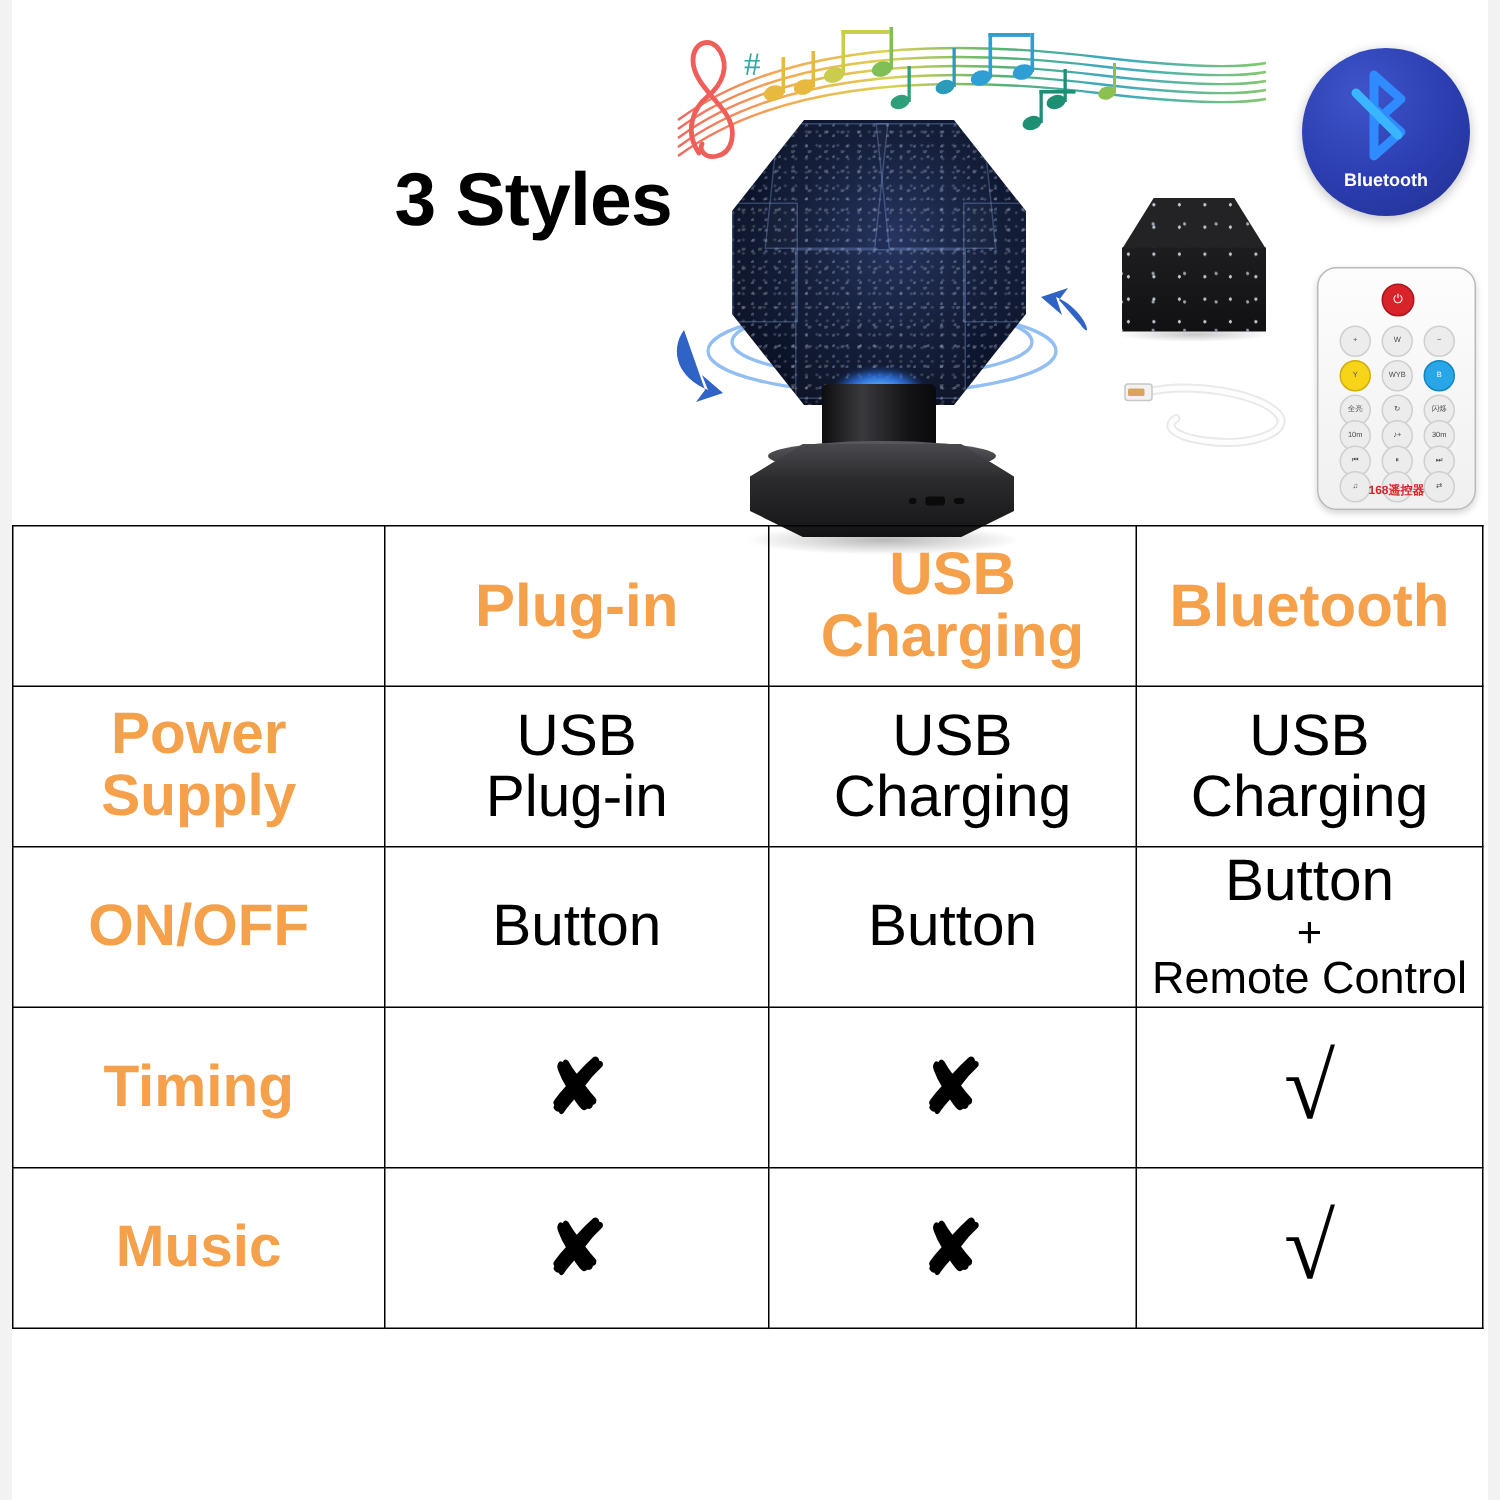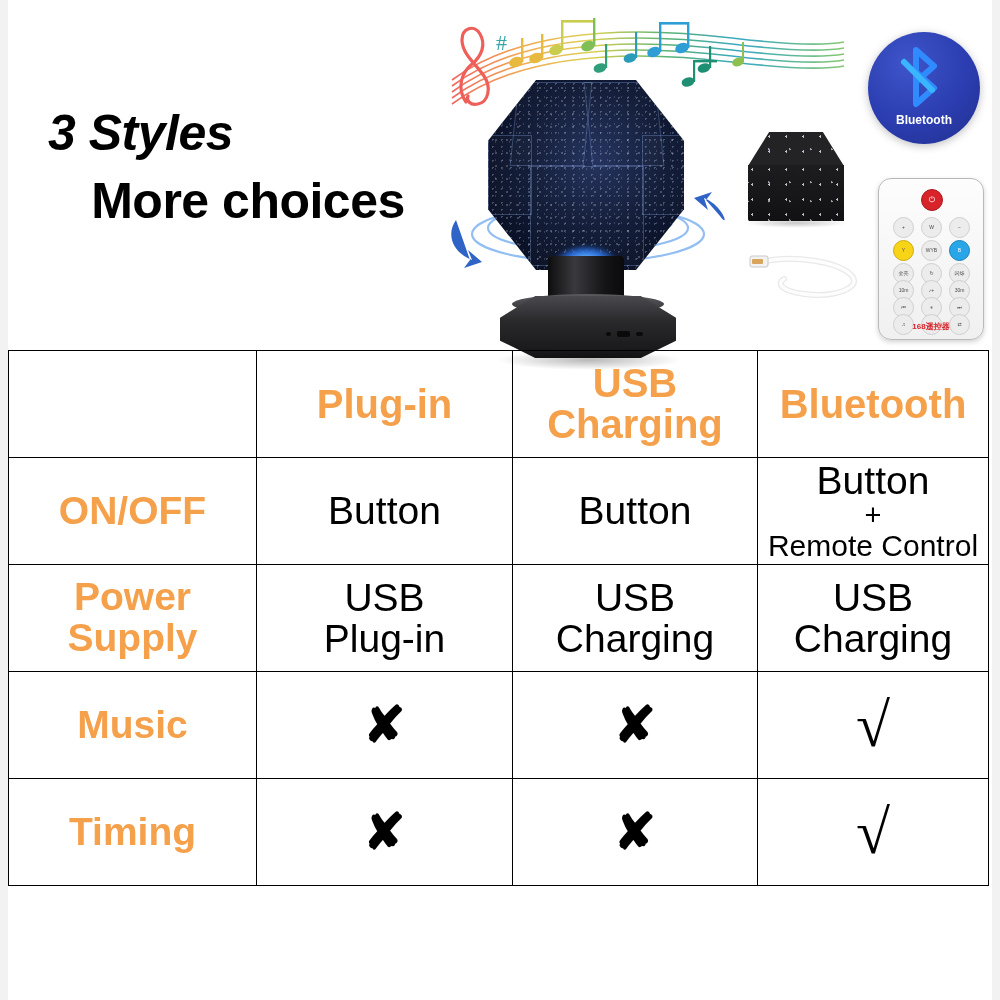--- a/index.html
+++ b/index.html
@@ -36,21 +36,21 @@
     position: absolute;
     left: 48px;
     top: 100px;
     width: 400px;
     color: #000000;
     font-size: 50px;
     font-weight: bold;
     line-height: 1.35;
     letter-spacing: -0.5px;
   }
-  .headline .l1 { display: block; text-align: left; font-style: italic; }
+  .headline .l1 { display: block; text-align: right; }
   .headline .l2 { display: block; text-align: center; }
 
   
   .music {
     position: absolute;
     left: 432px; top: 2px;
     width: 420px; height: 106px;
   }
 
   
@@ -292,21 +292,20 @@
 
 <div id="page">
 
   <div class="edge-gutter left"></div>
   <div class="edge-gutter right"></div>
 
   <div class="hero">
 
     <div class="headline">
       <span class="l1">3 Styles</span>
-      <span class="l2">More choices</span>
     </div>
 
     <svg class="music" viewBox="0 0 420 106">
       <defs>
         <linearGradient id="staffg" x1="0" y1="0" x2="1" y2="0">
           <stop offset="0%" stop-color="#ef5f5a"></stop>
           <stop offset="18%" stop-color="#f3a74a"></stop>
           <stop offset="36%" stop-color="#d9cf4a"></stop>
           <stop offset="55%" stop-color="#4fae6e"></stop>
           <stop offset="74%" stop-color="#30a4c0"></stop>
@@ -483,20 +482,47 @@
           </div>
         </td>
         <td>
           <div class="hdr"><span>Bluetooth</span></div>
         </td>
       </tr>
 
       <tr>
         <td>
           <div class="rowlabel">
+            <span class="ln">Power</span>
+            <span class="ln">Supply</span>
+          </div>
+        </td>
+        <td>
+          <div class="val">
+            <span class="ln">USB</span>
+            <span class="ln">Plug-in</span>
+          </div>
+        </td>
+        <td>
+          <div class="val">
+            <span class="ln">USB</span>
+            <span class="ln">Charging</span>
+          </div>
+        </td>
+        <td>
+          <div class="val">
+            <span class="ln">USB</span>
+            <span class="ln">Charging</span>
+          </div>
+        </td>
+      </tr>
+
+      <tr>
+        <td>
+          <div class="rowlabel">
             <span class="ln">ON/OFF</span>
           </div>
         </td>
         <td>
           <div class="val">
               <span class="ln">Button</span>
             </div>
         </td>
         <td>
           <div class="val">
@@ -505,66 +531,39 @@
         </td>
         <td>
           <div class="val">
             <span class="ln">Button</span>
             <span class="plus">+</span>
             <span class="small">Remote Control</span>
           </div>
         </td>
       </tr>
 
+
       <tr>
         <td>
-          <div class="rowlabel">
-            <span class="ln">Power</span>
-            <span class="ln">Supply</span>
-          </div>
-        </td>
-        <td>
-          <div class="val">
-            <span class="ln">USB</span>
-            <span class="ln">Plug-in</span>
-          </div>
-        </td>
-        <td>
-          <div class="val">
-            <span class="ln">USB</span>
-            <span class="ln">Charging</span>
-          </div>
-        </td>
-        <td>
-          <div class="val">
-            <span class="ln">USB</span>
-            <span class="ln">Charging</span>
-          </div>
+          <div class="rowlabel"><span class="ln">Timing</span></div>
+        </td>
+        <td>
+          <div class="mark-no">✘</div>
+        </td>
+        <td>
+          <div class="mark-no">✘</div>
+        </td>
+        <td>
+          <div class="mark-yes">√</div>
         </td>
       </tr>
 
-
       <tr>
         <td>
           <div class="rowlabel"><span class="ln">Music</span></div>
-        </td>
-        <td>
-          <div class="mark-no">✘</div>
-        </td>
-        <td>
-          <div class="mark-no">✘</div>
-        </td>
-        <td>
-          <div class="mark-yes">√</div>
-        </td>
-      </tr>
-
-      <tr>
-        <td>
-          <div class="rowlabel"><span class="ln">Timing</span></div>
         </td>
         <td>
           <div class="mark-no">✘</div>
         </td>
         <td>
           <div class="mark-no">✘</div>
         </td>
         <td>
           <div class="mark-yes">√</div>
         </td>

